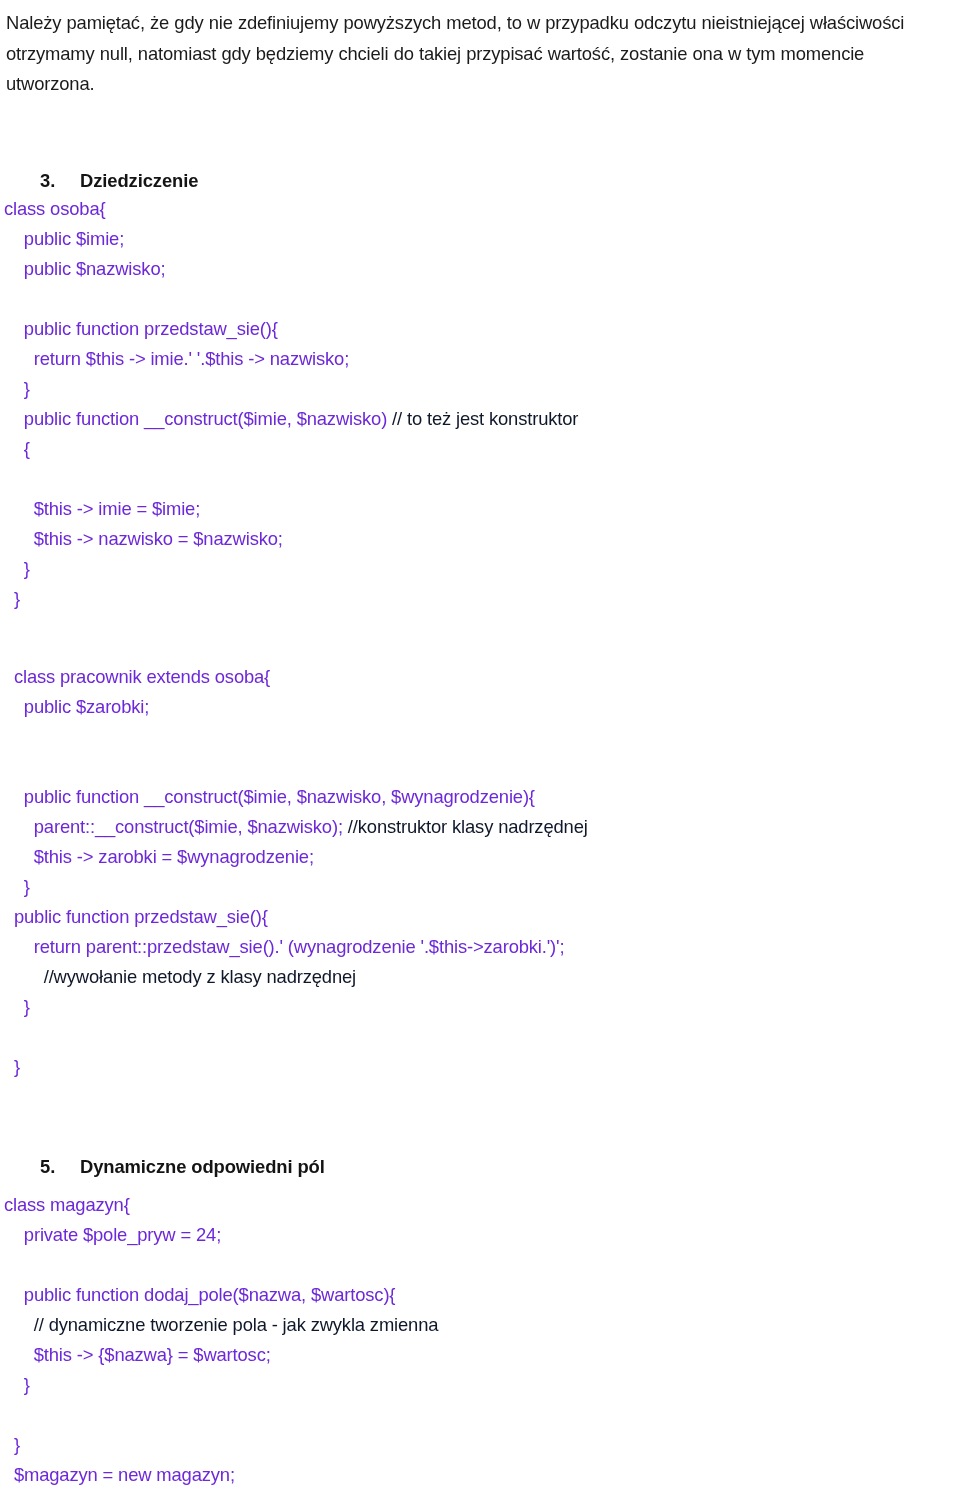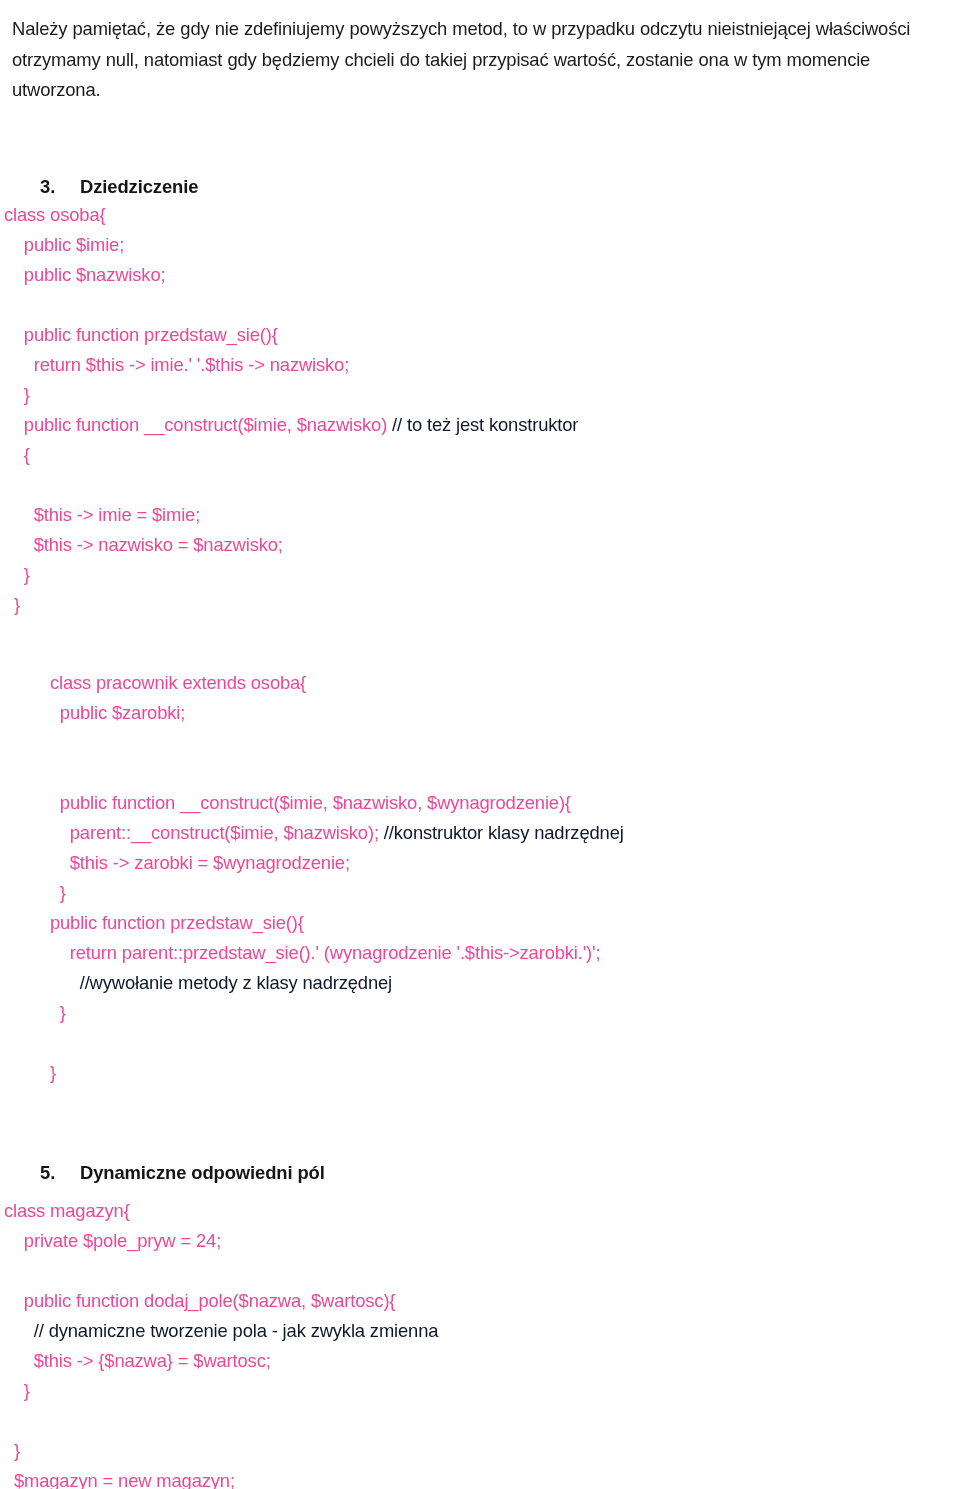--- a/index.html
+++ b/index.html
@@ -27,21 +27,21 @@
   
   .prose {
     padding: 0 6px 0 4px;
     margin: 0;
   }
   .para {
     font-size: 18.4px;
     line-height: 30.6px;
     color: #1b1b1b;
     text-align: left;
-    margin: 8px;
+    margin: 2px;
     letter-spacing: -0.15px;
     word-spacing: 0.2px;
   }
   .para.p1 { padding-top: 6px; }
   .para.p2 { padding-top: 13px; }
 
   
   .heading {
     display: flex;
     align-items: baseline;
@@ -71,24 +71,24 @@
   }
   .code .ln {
     display: block;
     min-height: 30px;
     white-space: pre;
   }
   .code .ln.blank {
     min-height: 30px;
   }
   .cmt { color: #0f172a; }
-  .kw  { color: #ec4899; }
+  .kw  { color: #6d28d9; }
 
   .code.block-osoba   { margin-top: 2px; }
-  .code.block-prac    { margin-top: 0; margin-left: 36px; }
+  .code.block-prac    { margin-top: 0; }
   .code.block-magazyn { margin-top: 12px; }
 </style>
 </head>
 <body>
 
 <div class="page">
 
   <div class="prose">
     <p class="para p1">Należy pamiętać, że gdy nie zdefiniujemy powyższych metod, to w przypadku odczytu nieistniejącej właściwości otrzymamy null, natomiast gdy będziemy chcieli do takiej przypisać wartość, zostanie ona w tym momencie utworzona.</p>
   </div>

